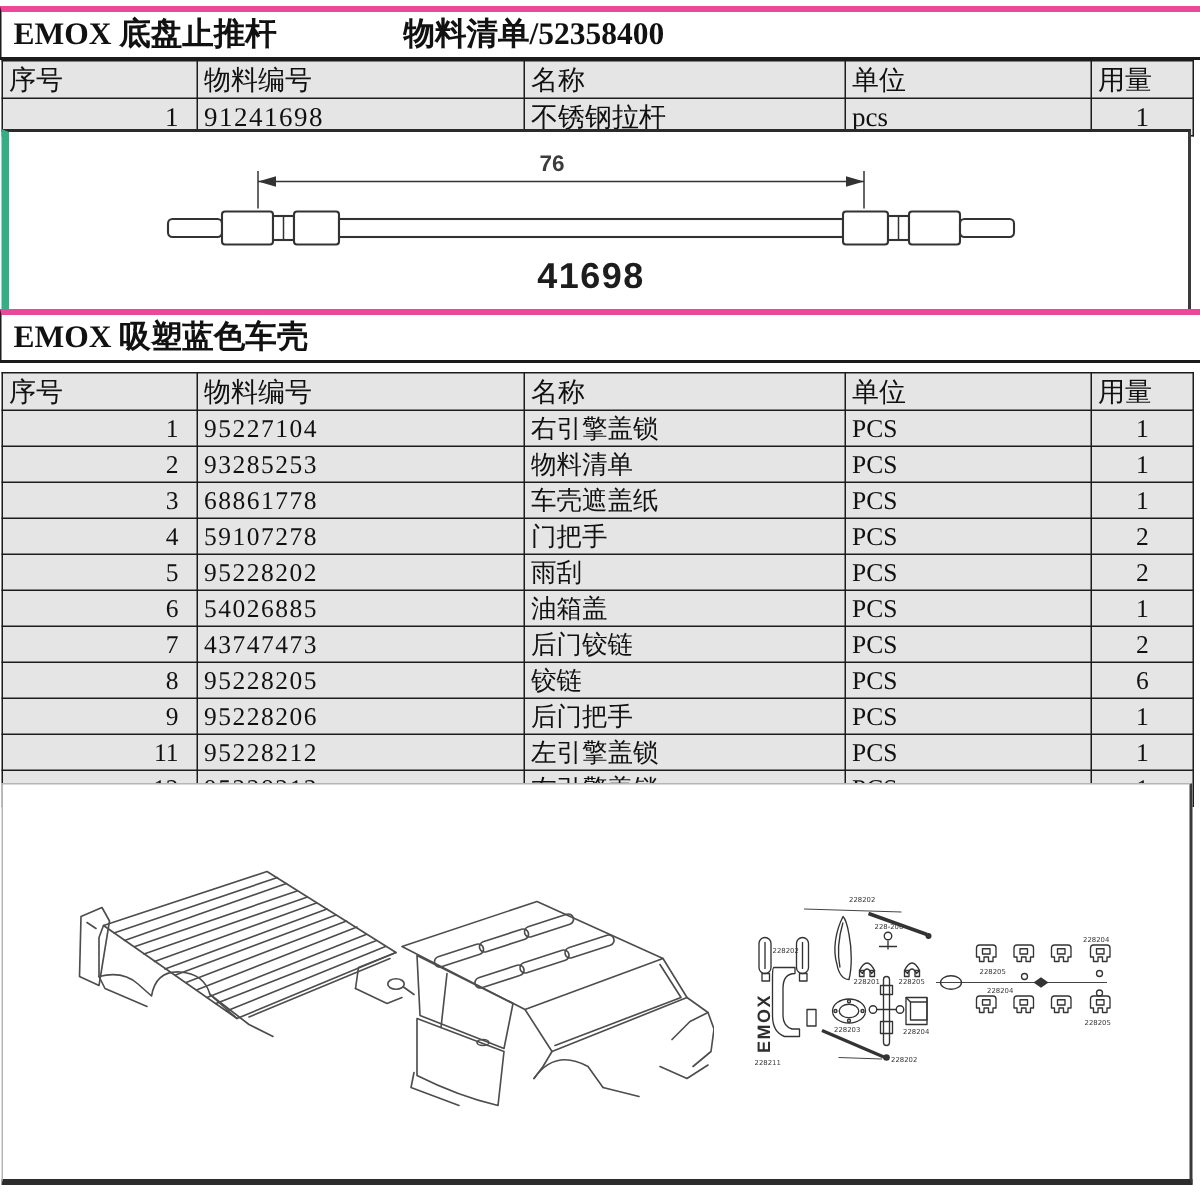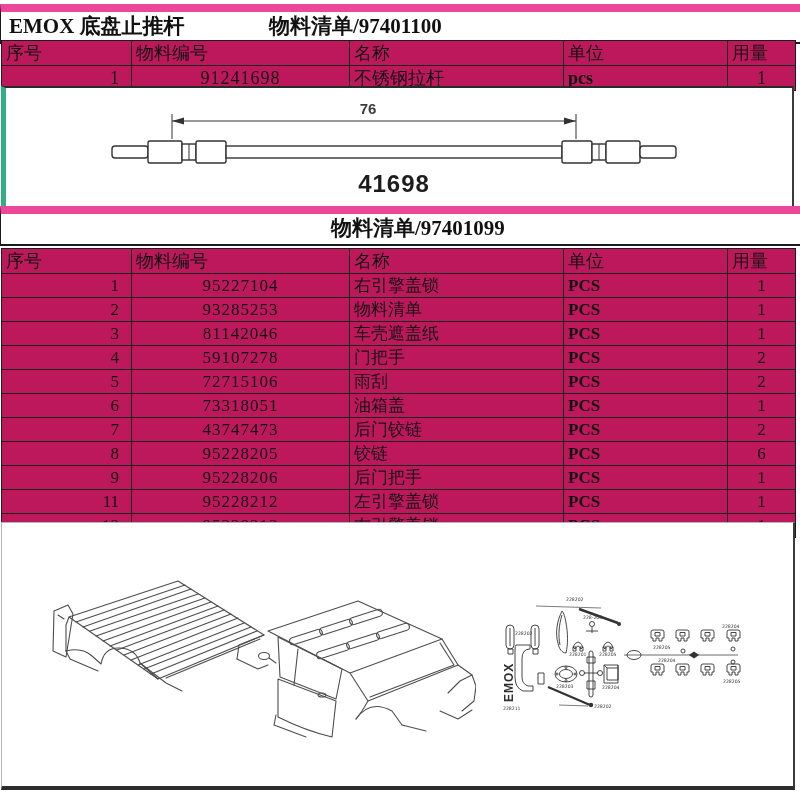--- a/index.html
+++ b/index.html
@@ -5,41 +5,41 @@
   html,body{margin:0;padding:0;}
   body{
     width:800px;height:800px;background:#ffffff;position:relative;overflow:hidden;
     font-family:"Liberation Serif","DejaVu Serif",serif;color:#111;
   }
   .abs{position:absolute;}
 
   
   .titlebar{
     left:0;right:0;height:30px;
-    border-top:8px solid #ec4899;border-bottom:2px solid #1b1b1b;border-left:1px solid #1b1b1b;
+    border-top:4px solid #ec4899;border-bottom:2px solid #1b1b1b;border-left:1px solid #1b1b1b;
     font-weight:bold;font-size:21px;line-height:29px;white-space:nowrap;background:#fff;
   }
   .titlebar .t-left{position:absolute;left:8px;top:0;}
   .titlebar .t-right{position:absolute;top:0;}
   #title1{top:4px;}  #title1 .t-right{left:268px;}
   #title2{top:206px;} #title2 .t-right{left:330px;}
 
   
-  table{border-collapse:collapse;table-layout:fixed;width:794px;background:#be185d;}
+  table{border-collapse:collapse;table-layout:fixed;width:794px;background:#e5e5e5;}
   th,td{border:1px solid #1c1c1c;padding:0 4px;overflow:hidden;white-space:nowrap;}
   th{text-align:left;font-weight:normal;font-size:18px;}
   td{font-size:18px;}
   #table1{top:40px;left:1px;}
   #table1 th{height:23px;} #table1 td{height:22px;}
   #table2{top:248px;left:1px;}
   #table2 th{height:22px;} #table2 td{height:19.7px;font-size:17px;}
   .c0{text-align:right;padding-right:12px;}
-  .c1{text-align:center;letter-spacing:1px;}
+  .c1{text-align:left;letter-spacing:1px;}
   .c2{text-align:left;}
-  .c3{text-align:left;font-weight:bold;}
+  .c3{text-align:left;}
   .c4{text-align:center;}
 
   
   #rod-box{
     top:86px;left:1px;width:786px;height:119px;background:#fff;
     border-top:2px solid #2a2a2a;border-right:2px solid #3a3a3a;
     border-bottom:1px solid #c4c4c4;border-left:5px solid #35ae85;
   }
   #rod-dim-label{font-size:15px;font-weight:bold;fill:#3c3c3c;font-family:"Liberation Sans",sans-serif;}
   #rod-part-label{font-size:24px;font-weight:bold;fill:#1d1d1d;font-family:"Liberation Sans",sans-serif;letter-spacing:1px;}
@@ -53,21 +53,21 @@
   .sketch{stroke:#4d4d4d;fill:none;stroke-width:1.1;stroke-linejoin:round;stroke-linecap:round;}
   .part{stroke:#333;fill:none;stroke-width:0.9;stroke-linejoin:round;}
   .tinylabel{font-size:4.6px;fill:#3a3a3a;font-family:"DejaVu Sans","Liberation Sans",sans-serif;}
   .rodshape{stroke:#333;fill:#fff;stroke-width:1.4;}
 </style>
 </head>
 <body>
 
 <div class="abs titlebar" id="title1">
   <span class="t-left">EMOX 底盘止推杆</span>
-  <span class="t-right">物料清单/97401100</span>
+  <span class="t-right">物料清单/52358400</span>
 </div>
 
 <table class="abs" id="table1">
   <colgroup>
       <col style="width:130px">
       <col style="width:218px">
       <col style="width:214px">
       <col style="width:164px">
       <col style="width:68px">
     </colgroup>
@@ -112,21 +112,21 @@
       <rect x="508" y="50" width="14" height="16"></rect>
       <line x1="515" y1="50" x2="515" y2="66" stroke-width="1"></line>
       <rect x="522" y="47" width="34" height="22" rx="2"></rect>
       <rect x="556" y="52" width="36" height="12" rx="3"></rect>
     </g>
     <text id="rod-part-label" x="310" y="98" text-anchor="middle">41698</text>
   </svg>
 </div>
 
 <div class="abs titlebar" id="title2">
-  <span class="t-right">物料清单/97401099</span>
+  <span class="t-left">EMOX 吸塑蓝色车壳</span>
 </div>
 
 <table class="abs" id="table2">
   <colgroup>
       <col style="width:130px">
       <col style="width:218px">
       <col style="width:214px">
       <col style="width:164px">
       <col style="width:68px">
     </colgroup>
@@ -149,42 +149,42 @@
       </tr>
       <tr>
         <td class="c0">2</td>
         <td class="c1">93285253</td>
         <td class="c2">物料清单</td>
         <td class="c3">PCS</td>
         <td class="c4">1</td>
       </tr>
       <tr>
         <td class="c0">3</td>
-        <td class="c1">81142046</td>
+        <td class="c1">68861778</td>
         <td class="c2">车壳遮盖纸</td>
         <td class="c3">PCS</td>
         <td class="c4">1</td>
       </tr>
       <tr>
         <td class="c0">4</td>
         <td class="c1">59107278</td>
         <td class="c2">门把手</td>
         <td class="c3">PCS</td>
         <td class="c4">2</td>
       </tr>
       <tr>
         <td class="c0">5</td>
-        <td class="c1">72715106</td>
+        <td class="c1">95228202</td>
         <td class="c2">雨刮</td>
         <td class="c3">PCS</td>
         <td class="c4">2</td>
       </tr>
       <tr>
         <td class="c0">6</td>
-        <td class="c1">73318051</td>
+        <td class="c1">54026885</td>
         <td class="c2">油箱盖</td>
         <td class="c3">PCS</td>
         <td class="c4">1</td>
       </tr>
       <tr>
         <td class="c0">7</td>
         <td class="c1">43747473</td>
         <td class="c2">后门铰链</td>
         <td class="c3">PCS</td>
         <td class="c4">2</td>

